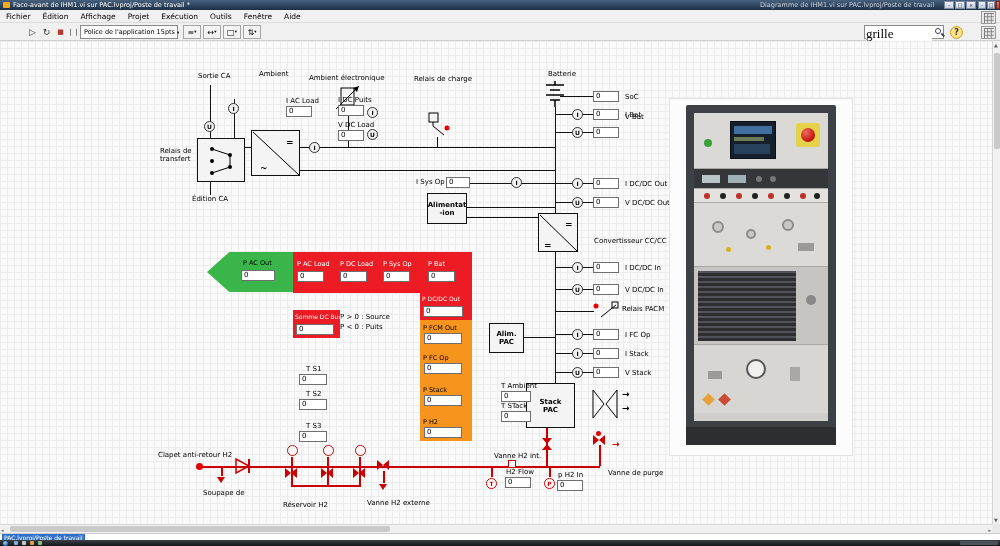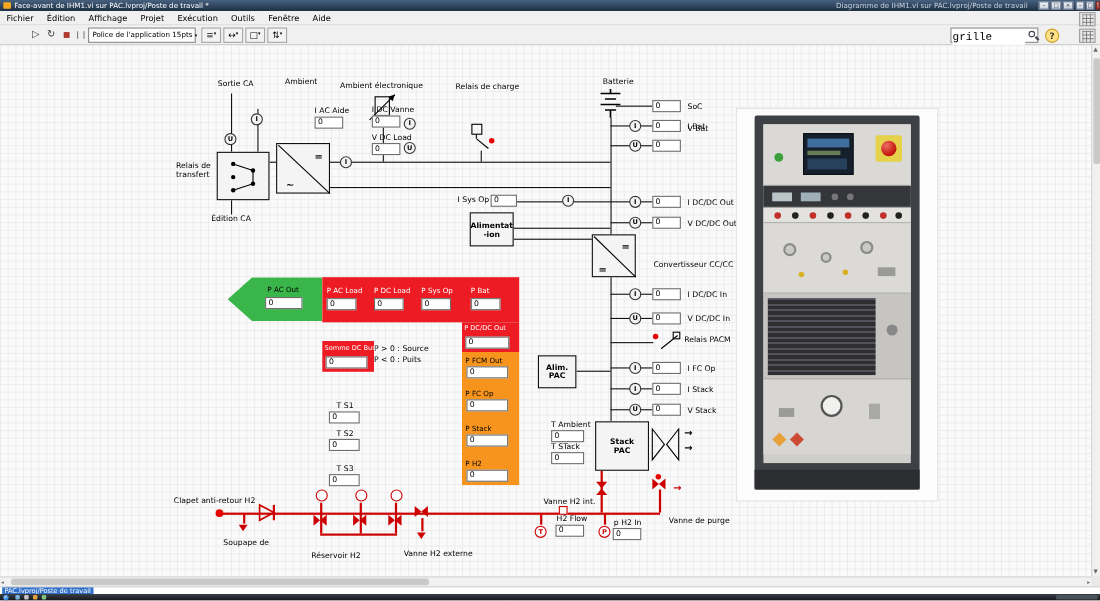--- a/index.html
+++ b/index.html
@@ -13,21 +13,21 @@
 .winbtn{position:absolute;top:1px;height:8px;background:linear-gradient(#eef2f8,#c6cedb);border:1px solid #7b8aa0;font-size:5px;line-height:6px;text-align:center;color:#223}
 .winbtn.close{background:linear-gradient(#e08a80,#b03a2e);color:#fff;border-color:#7e2a22}
 .menubar{position:absolute;left:0;top:10px;width:1000px;height:13px;background:#f0f0f0;border-bottom:1px solid #dcdcdc;display:flex;align-items:center}
 .menubar span{font-size:7.5px;padding:0 6px;line-height:13px}
 .toolbar{position:absolute;left:0;top:23px;width:1000px;height:18px;background:#f0f0f0;border-bottom:1px solid #cfcfcf}
 .tbtn{position:absolute;top:3px;width:13px;height:13px;font-size:9px;line-height:12px;text-align:center;color:#333}
 .dd{position:absolute;top:2px;height:14px;background:#fdfdfd;border:1px solid #8a8a8a;font-size:6.5px;line-height:12px;padding:0 3px;white-space:nowrap}
 .ddi{position:absolute;top:2px;width:18px;height:14px;background:#f3f3f3;border:1px solid #a5a5a5;font-size:8px;line-height:12px;text-align:center}
 .ddi b{font-size:4.5px;vertical-align:middle}
 .search{position:absolute;top:2px;left:864px;width:80px;height:14px;background:#fff;border:1px solid #8a8a8a}
-.search input{position:absolute;left:1px;top:1px;width:66px;height:14px;border:0;font-size:10px;font-family:Liberation Mono, monospace;outline:none}
+.search input{position:absolute;left:1px;top:1px;width:66px;height:14px;border:0;font-size:13px;font-family:Liberation Serif, serif;outline:none}
 .mag{position:absolute;right:2px;top:2px;width:6px;height:6px;border:1.5px solid #445;border-radius:50%}
 .mag:after{content:"";position:absolute;left:5px;top:5px;width:4px;height:1.5px;background:#445;transform:rotate(45deg)}
 .helpbtn{position:absolute;top:3px;left:950px;width:13px;height:13px;border-radius:50%;background:#ffe082;border:1px solid #c9a227;font-size:8px;font-weight:bold;text-align:center;line-height:11px;color:#333}
 .gridbtn{position:absolute;left:981px;width:15px;height:13px;background:#e9e9e9;border:1px solid #9a9a9a}
 .gridbtn i{position:absolute;left:2px;top:1px;width:10px;height:10px;background-image:linear-gradient(#777 1px,transparent 1px),linear-gradient(90deg,#777 1px,transparent 1px);background-size:3.4px 3.4px}
 
 .canvas{position:absolute;left:0;top:41px;width:992px;height:483px;background:#fafafa;background-image:linear-gradient(#ececec 1px,transparent 1px),linear-gradient(90deg,#ececec 1px,transparent 1px);background-size:7px 7px;overflow:hidden}
 .wh{position:absolute;height:1px;background:#111}
 .wv{position:absolute;width:1px;background:#111}
 .rh{position:absolute;height:2px;background:#c00}
@@ -184,21 +184,21 @@
     <svg width="40" height="39" style="left:0;top:0">
       <line x1="1" y1="1" x2="39" y2="38" stroke="#000"></line>
       <text x="26" y="13" font-size="9" font-family="DejaVu Sans">=</text>
       <text x="5" y="34" font-size="9" font-family="DejaVu Sans">=</text>
     </svg>
   </div>
   <div class="cb pre" style="left:427px;top:152px;width:40px;height:31px">Alimentat
 -ion</div>
   <div class="cb pre" style="left:489px;top:282px;width:35px;height:30px">Alim.
 PAC</div>
-  <div class="cb pre" style="left:541px;top:342px;width:49px;height:45px">Stack
+  <div class="cb pre" style="left:526px;top:342px;width:49px;height:45px">Stack
 PAC</div>
 
   <svg width="26" height="26" style="left:542px;top:40px">
     <g stroke="#000" stroke-width="1.5">
       <line x1="13" y1="0" x2="13" y2="4"></line>
         <line x1="4" y1="4" x2="22" y2="4"></line>
         <line x1="8" y1="9" x2="18" y2="9"></line>
       <line x1="4" y1="14" x2="22" y2="14"></line>
         <line x1="8" y1="19" x2="18" y2="19"></line>
         <line x1="13" y1="19" x2="13" y2="26"></line>
@@ -295,23 +295,23 @@
   <div class="lb" style="left:625px;top:223px">I DC/DC In</div>
   <div class="vb" style="left:593px;top:243px;width:26px">0</div>
   <div class="lb" style="left:625px;top:245px">V DC/DC In</div>
   <div class="vb" style="left:593px;top:288px;width:26px">0</div>
   <div class="lb" style="left:625px;top:290px">I FC Op</div>
   <div class="vb" style="left:593px;top:307px;width:26px">0</div>
   <div class="lb" style="left:625px;top:309px">I Stack</div>
   <div class="vb" style="left:593px;top:326px;width:26px">0</div>
   <div class="lb" style="left:625px;top:328px">V Stack</div>
 
-  <div class="lb" style="left:286px;top:56px">I AC Aide</div>
+  <div class="lb" style="left:286px;top:56px">I AC Load</div>
   <div class="vb" style="left:286px;top:65px;width:26px">0</div>
-  <div class="lb" style="left:338px;top:55px">I DC Vanne</div>
+  <div class="lb" style="left:338px;top:55px">I DC Puits</div>
   <div class="vb" style="left:338px;top:64px;width:26px">0</div>
   <div class="lb" style="left:338px;top:80px">V DC Load</div>
   <div class="vb" style="left:338px;top:89px;width:26px">0</div>
   <div class="lb" style="left:416px;top:137px">I Sys Op</div>
   <div class="vb" style="left:446px;top:136px;width:24px">0</div>
 
   <div class="lb" style="left:306px;top:324px">T S1</div>
   <div class="vb" style="left:299px;top:333px;width:28px">0</div>
   <div class="lb" style="left:306px;top:349px">T S2</div>
   <div class="vb" style="left:299px;top:358px;width:28px">0</div>

